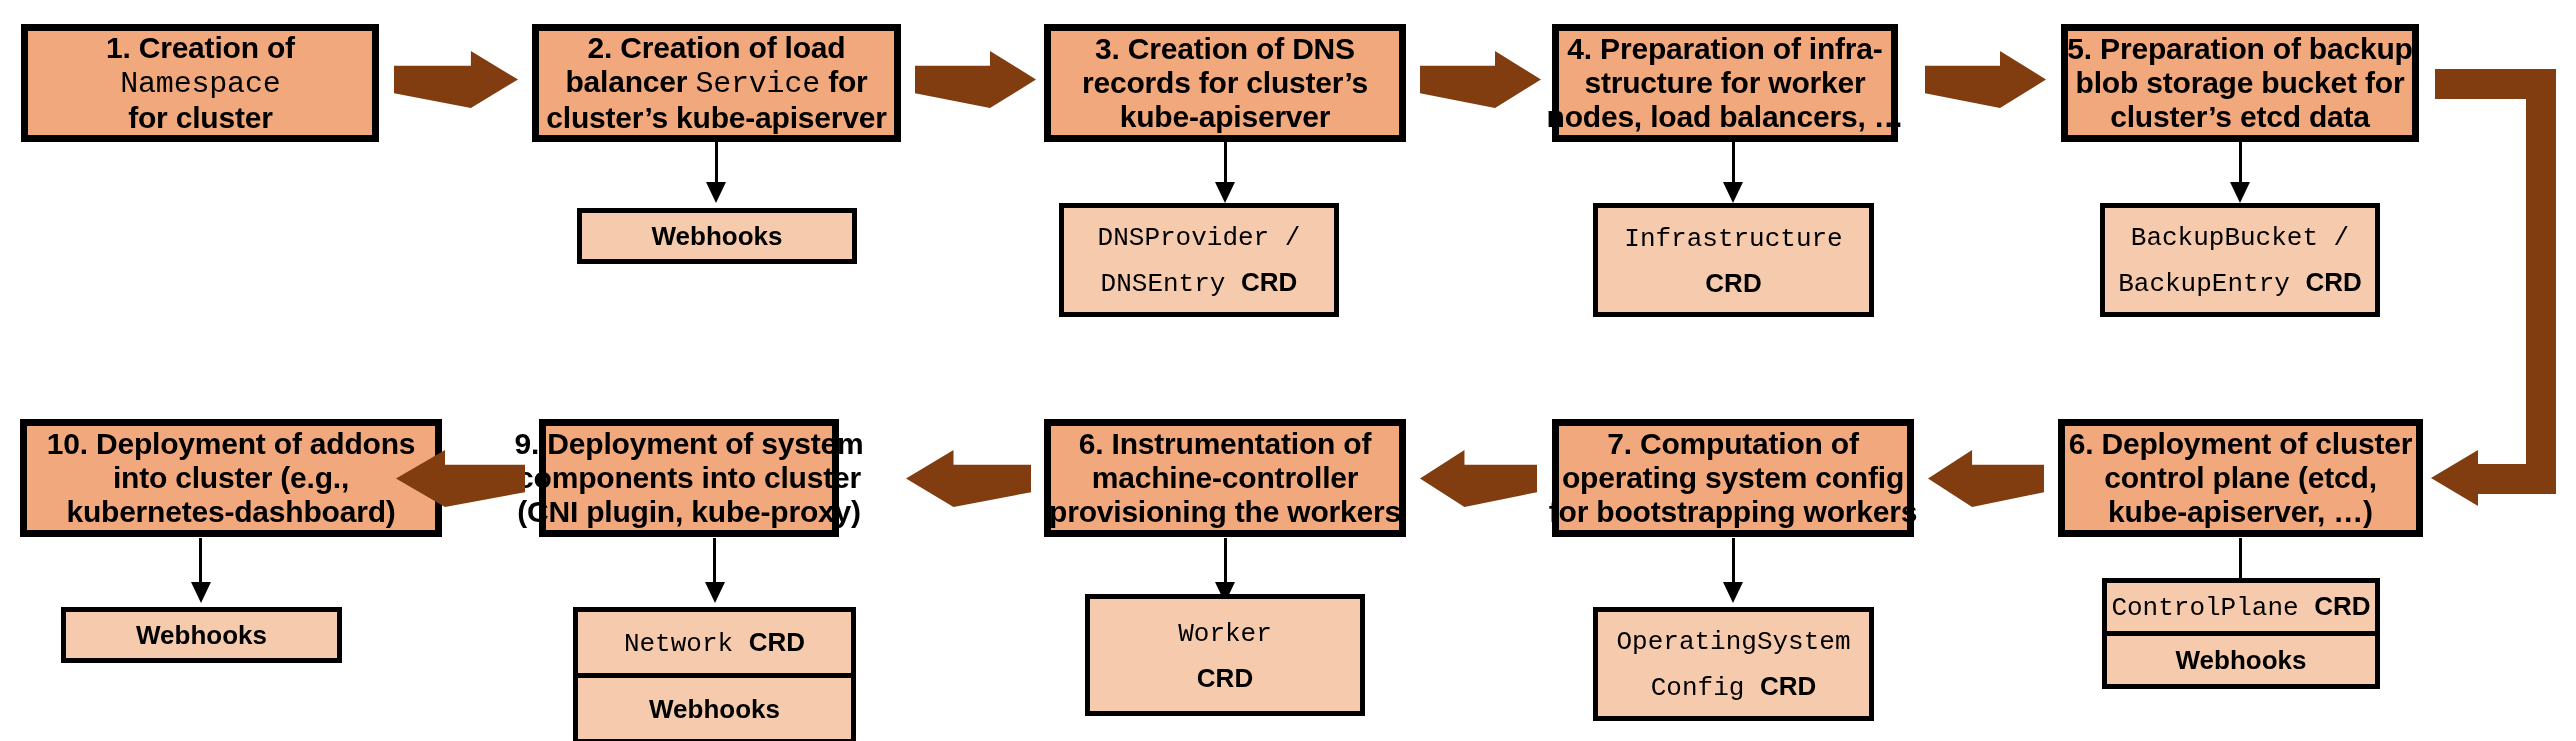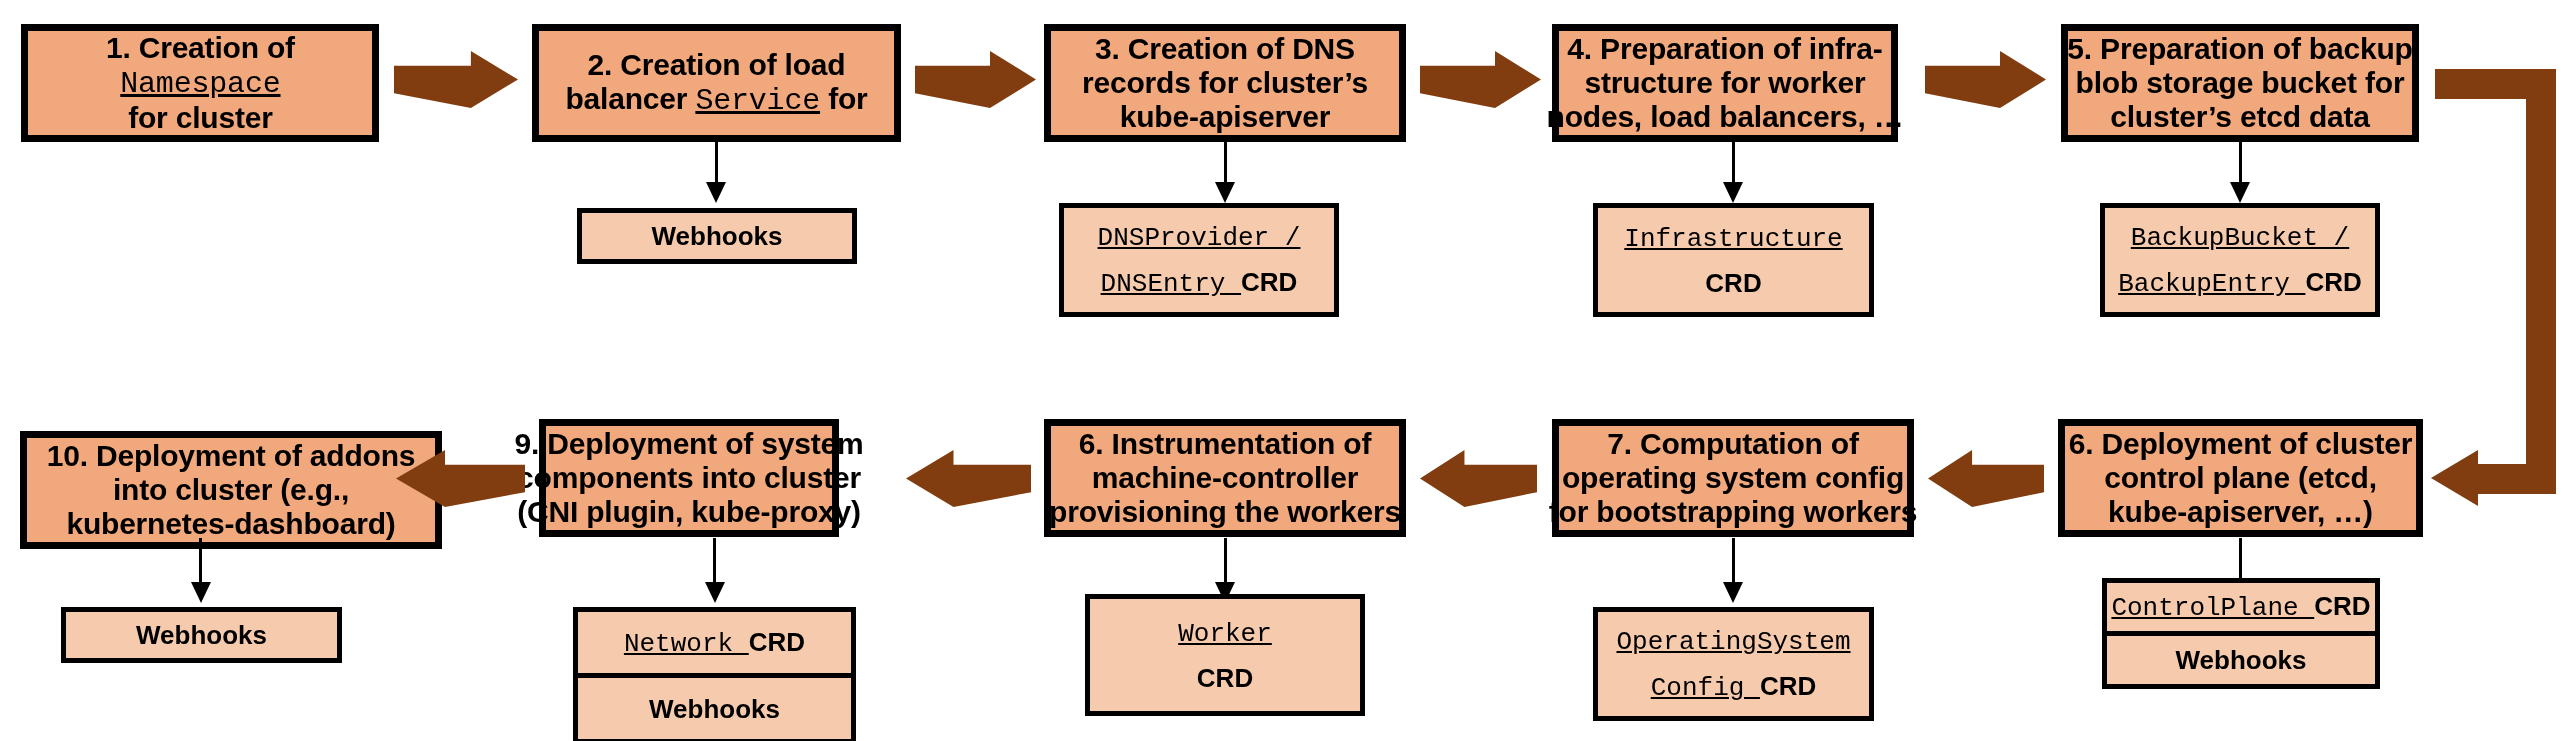--- a/index.html
+++ b/index.html
@@ -21,21 +21,21 @@
   .sub.single{line-height:30px;}
   .stack{
     position:absolute;background:#F6CBAD;border:5.7px solid #000;
     display:flex;flex-direction:column;
   }
   .stack .row{
     flex:1;display:flex;flex-direction:column;justify-content:center;align-items:center;
     font-weight:bold;font-size:26px;line-height:30px;
   }
   .stack .row + .row{border-top:5.7px solid #000;}
-  .m{font-family:"Liberation Mono","DejaVu Sans Mono",monospace;font-weight:normal;text-decoration:underline;}
+  .m{font-family:"Liberation Mono","DejaVu Sans Mono",monospace;font-weight:normal;}
   .line{white-space:pre;}
   .arrow-r{
     position:absolute;height:57px;background:#813D10;
     clip-path:polygon(0 26%,62% 26%,62% 0,100% 50%,62% 100%,0 74%);
   }
   .arrow-l{
     position:absolute;height:57px;background:#813D10;
     clip-path:polygon(100% 26%,38% 26%,38% 0,0 50%,38% 100%,100% 74%);
   }
   .bar{position:absolute;background:#813D10;}
@@ -57,20 +57,21 @@
 <div id="canvas">
 
   <div class="main" style="left:21.4px;top:23.5px;width:358px">
       <div class="line"><span>1. Creation of</span></div>
       <div class="line"><span class="m">Namespace</span></div>
       <div class="line"><span>for cluster</span></div>
     </div>
   <div class="main" style="left:532px;top:23.5px;width:369px">
       <div class="line"><span>2. Creation of load</span></div>
       <div class="line"><span>balancer </span><span class="m">Service</span><span> for</span></div>
+      <div class="line"><span>cluster’s kube-apiserver</span></div>
     </div>
   <div class="main" style="left:1044px;top:23.5px;width:362px">
       <div class="line"><span>3. Creation of DNS</span></div>
       <div class="line"><span>records for cluster’s</span></div>
       <div class="line"><span>kube-apiserver</span></div>
     </div>
   <div class="main" style="left:1552px;top:23.5px;width:346px">
       <div class="line"><span>4. Preparation of infra-</span></div>
       <div class="line"><span>structure for worker</span></div>
       <div class="line"><span>nodes, load balancers, …</span></div>
@@ -94,21 +95,21 @@
   <div class="main" style="left:1044px;top:419px;width:362px">
       <div class="line"><span>6. Instrumentation of</span></div>
       <div class="line"><span>machine-controller</span></div>
       <div class="line"><span>provisioning the workers</span></div>
     </div>
   <div class="main" style="left:539px;top:419px;width:300px">
       <div class="line"><span>9. Deployment of system</span></div>
       <div class="line"><span>components into cluster</span></div>
       <div class="line"><span>(CNI plugin, kube-proxy)</span></div>
     </div>
-  <div class="main" style="left:20px;top:431px;width:422px">
+  <div class="main" style="left:20px;top:419px;width:422px">
       <div class="line"><span>10. Deployment of addons</span></div>
       <div class="line"><span>into cluster (e.g.,</span></div>
       <div class="line"><span>kubernetes-dashboard)</span></div>
     </div>
 
   <div class="arrow-r" style="left:394px;top:51px;width:124px"></div>
   <div class="arrow-r" style="left:915px;top:51px;width:121px"></div>
   <div class="arrow-r" style="left:1420px;top:51px;width:121px"></div>
   <div class="arrow-r" style="left:1925px;top:51px;width:121px"></div>
 

